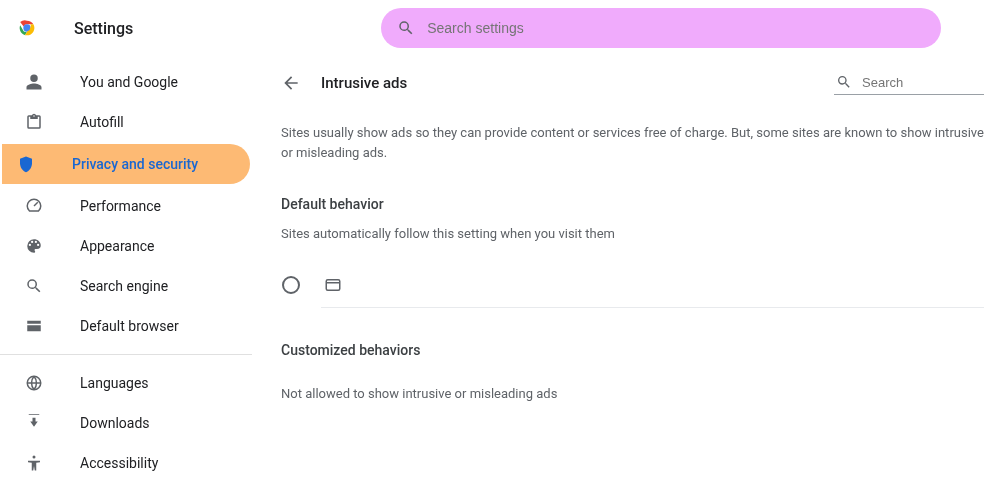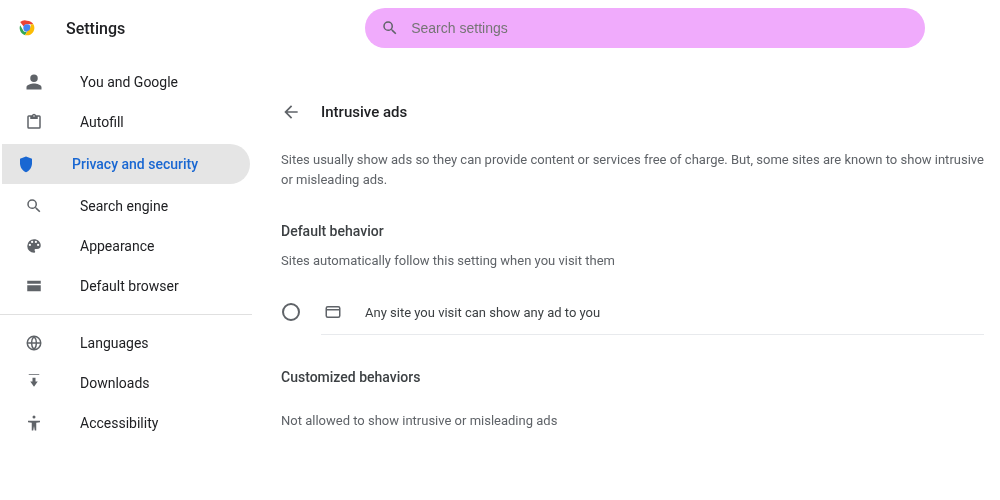--- a/index.html
+++ b/index.html
@@ -10,21 +10,21 @@
     width: 1000px;
     height: 500px;
     overflow: hidden;
     background: #fff;
   }
   .header {
     display: flex;
     align-items: center;
     height: 56px;
     padding: 0 16px;
-    gap: 20px;
+    gap: 28px;
   }
   .header-title {
     font-size: 16px;
     font-weight: 500;
     margin-left: 8px;
   }
   .search-box {
     margin-left: 220px;
     display: flex;
     align-items: center;
@@ -56,21 +56,21 @@
     align-items: center;
     height: 40px;
     padding-left: 24px;
     gap: 36px;
     border-radius: 0 20px 20px 0;
     cursor: pointer;
     color: #202124;
     font-size: 14px;
   }
   .sidebar-item.active {
-    background: #e5e5e5;
+    background: #fdba74;
     color: #1967d2;
     font-weight: 500;
     padding-left: 14px;
   }
   .sidebar-item .icon { width: 20px; display:flex; justify-content:center; }
   .highlight-box {
     border: 2px solid #4caf50;
     border-radius: 3px;
   }
   .sidebar hr {
@@ -85,21 +85,20 @@
   }
   .main-header {
     display: flex;
     align-items: center;
     justify-content: space-between;
   }
   .main-header-left {
     display: flex;
     align-items: center;
     gap: 20px;
-    margin-top: 32px;
   }
   .main-title {
     font-size: 15px;
     font-weight: 500;
     color: #202124;
   }
   .mini-search {
     display: flex;
     align-items: center;
     gap: 10px;
@@ -212,33 +211,42 @@
         <span class="icon">
           <svg width="18" height="18" viewBox="0 0 24 24" fill="#1967d2">
               <path d="M12 2 4 5v6c0 5.55 3.84 10.74 8 12 4.16-1.26 8-6.45 8-12V5l-8-3z"></path>
             </svg>
         </span>
         <span>Privacy and security</span>
       </div>
     </div>
     <div class="sidebar-item">
       <span class="icon">
+        <svg width="18" height="18" viewBox="0 0 24 24" fill="none" stroke="#5f6368" stroke-width="2">
+            <path d="M12 3a9 9 0 0 0-9 9 9 9 0 0 0 3 6.7h12A9 9 0 0 0 21 12a9 9 0 0 0-9-9z"></path>
+            <path d="m12 12 5-5"></path>
+          </svg>
+      </span>
+      <span>Performance</span>
+    </div>
+    <div class="sidebar-item">
+      <span class="icon">
+        <svg width="18" height="18" viewBox="0 0 24 24" fill="#5f6368">
+            <path d="M12 3a9 9 0 0 0 0 18c.83 0 1.5-.67 1.5-1.5 0-.39-.15-.74-.39-1.01-.23-.26-.38-.61-.38-.99 0-.83.67-1.5 1.5-1.5H16a5 5 0 0 0 5-5c0-4.42-4.03-8-9-8zM6.5 12a1.5 1.5 0 1 1 0-3 1.5 1.5 0 0 1 0 3zm3-4a1.5 1.5 0 1 1 0-3 1.5 1.5 0 0 1 0 3zm5 0a1.5 1.5 0 1 1 0-3 1.5 1.5 0 0 1 0 3zm3 4a1.5 1.5 0 1 1 0-3 1.5 1.5 0 0 1 0 3z"></path>
+          </svg>
+      </span>
+      <span>Appearance</span>
+    </div>
+    <div class="sidebar-item">
+      <span class="icon">
         <svg width="18" height="18" viewBox="0 0 24 24" fill="#5f6368">
             <path d="M15.5 14h-.79l-.28-.27A6.47 6.47 0 0 0 16 9.5 6.5 6.5 0 1 0 9.5 16a6.47 6.47 0 0 0 4.23-1.57l.27.28v.79l5 4.99L20.49 19l-4.99-5zM9.5 14A4.5 4.5 0 1 1 14 9.5 4.5 4.5 0 0 1 9.5 14z"></path>
           </svg>
       </span>
       <span>Search engine</span>
-    </div>
-    <div class="sidebar-item">
-      <span class="icon">
-        <svg width="18" height="18" viewBox="0 0 24 24" fill="#5f6368">
-            <path d="M12 3a9 9 0 0 0 0 18c.83 0 1.5-.67 1.5-1.5 0-.39-.15-.74-.39-1.01-.23-.26-.38-.61-.38-.99 0-.83.67-1.5 1.5-1.5H16a5 5 0 0 0 5-5c0-4.42-4.03-8-9-8zM6.5 12a1.5 1.5 0 1 1 0-3 1.5 1.5 0 0 1 0 3zm3-4a1.5 1.5 0 1 1 0-3 1.5 1.5 0 0 1 0 3zm5 0a1.5 1.5 0 1 1 0-3 1.5 1.5 0 0 1 0 3zm3 4a1.5 1.5 0 1 1 0-3 1.5 1.5 0 0 1 0 3z"></path>
-          </svg>
-      </span>
-      <span>Appearance</span>
     </div>
     <div class="sidebar-item">
       <span class="icon">
         <svg width="18" height="18" viewBox="0 0 24 24" fill="#5f6368">
             <path d="M3 5h18v4H3V5zm0 6h18v8H3v-8zm2-4h2v1H5V7zm3 0h2v1H8V7z"></path>
           </svg>
       </span>
       <span>Default browser</span>
     </div>
     <hr>
@@ -273,39 +281,46 @@
   <div class="main">
     <div class="main-header">
       <div class="main-header-left">
         <span>
           <svg width="20" height="20" viewBox="0 0 24 24" fill="#5f6368">
               <path d="M20 11H7.83l5.59-5.59L12 4l-8 8 8 8 1.41-1.41L7.83 13H20v-2z"></path>
             </svg>
         </span>
         <span class="main-title">Intrusive ads</span>
       </div>
+      <div class="mini-search">
+        <span>
+          <svg width="16" height="16" viewBox="0 0 24 24" fill="#5f6368">
+              <path d="M15.5 14h-.79l-.28-.27A6.47 6.47 0 0 0 16 9.5 6.5 6.5 0 1 0 9.5 16a6.47 6.47 0 0 0 4.23-1.57l.27.28v.79l5 4.99L20.49 19l-4.99-5zM9.5 14A4.5 4.5 0 1 1 14 9.5 4.5 4.5 0 0 1 9.5 14z"></path>
+            </svg>
+        </span>
+        <input type="text" placeholder="Search" style="">
+      </div>
     </div>
 
     <div class="description">Sites usually show ads so they can provide content or services free of charge. But, some sites are known to show intrusive or misleading ads.</div>
 
     <div class="section-title">Default behavior</div>
     <div class="section-sub">Sites automatically follow this setting when you visit them</div>
 
     <div class="options">
       <div class="option-row">
         <span class="radio">
           <span class="radio-outer"></span>
         </span>
         <span class="opt-icon">
           <svg width="18" height="18" viewBox="0 0 24 24" fill="none" stroke="#5f6368" stroke-width="2">
               <rect x="3" y="5" width="18" height="14" rx="2"></rect>
               <path d="M3 9h18"></path>
             </svg>
         </span>
-        <span class="rowtext">Any site you visit can show any ad to you</span>
       </div>
       <hr>
     </div>
 
     <div class="section-title">Customized behaviors</div>
 
     <div class="section-sub" style="margin-top:28px;color:#5f6368">Not allowed to show intrusive or misleading ads</div>
   </div>
 </div>
 

